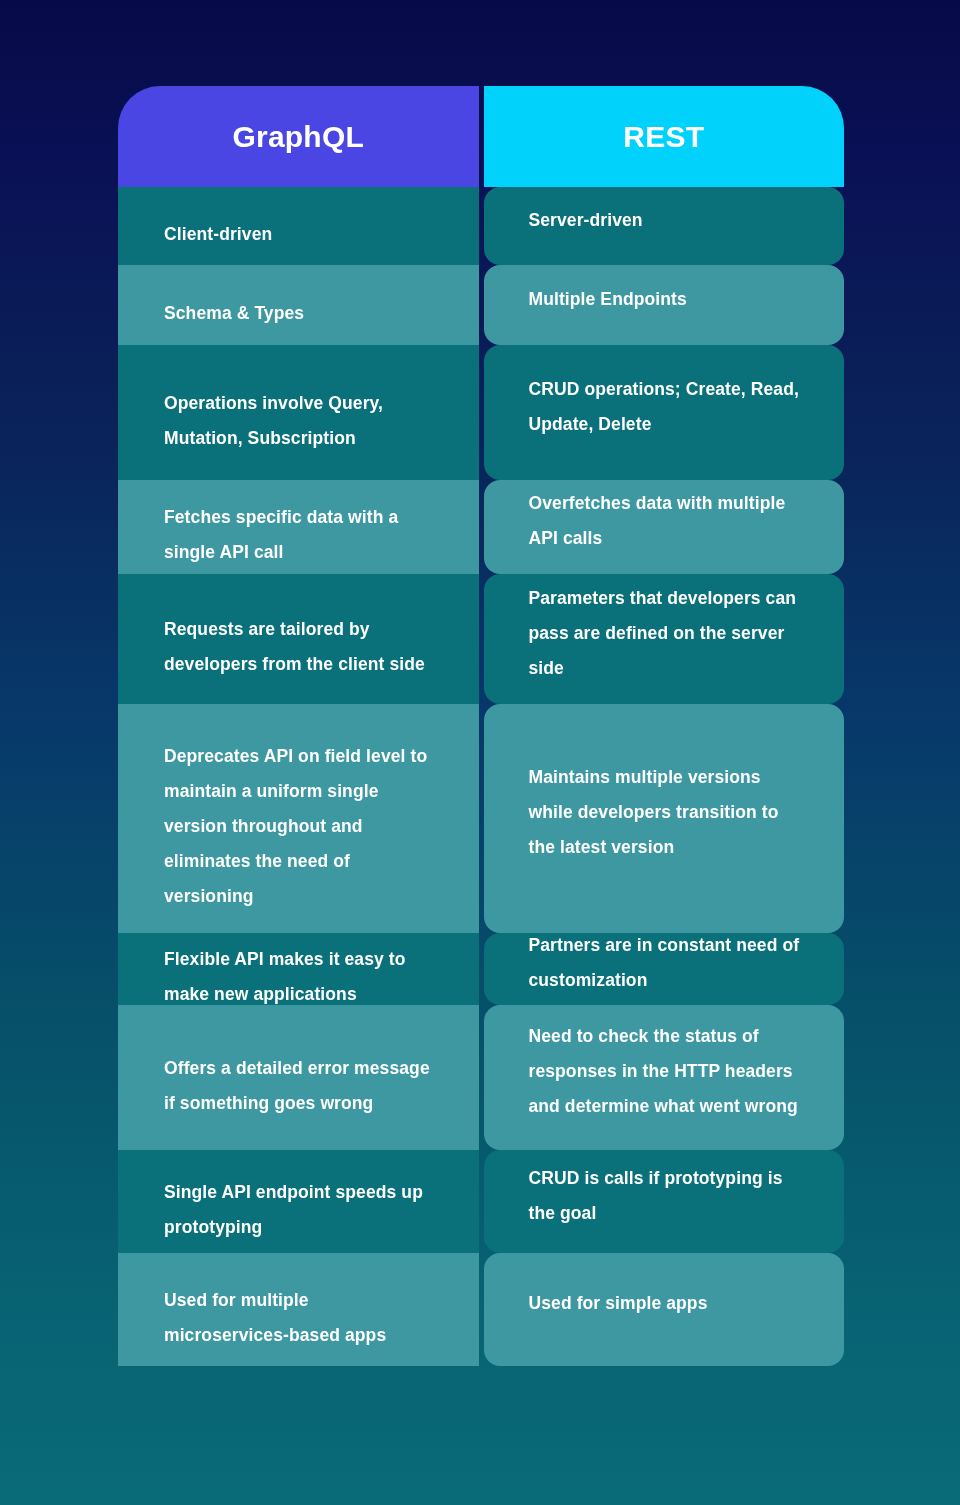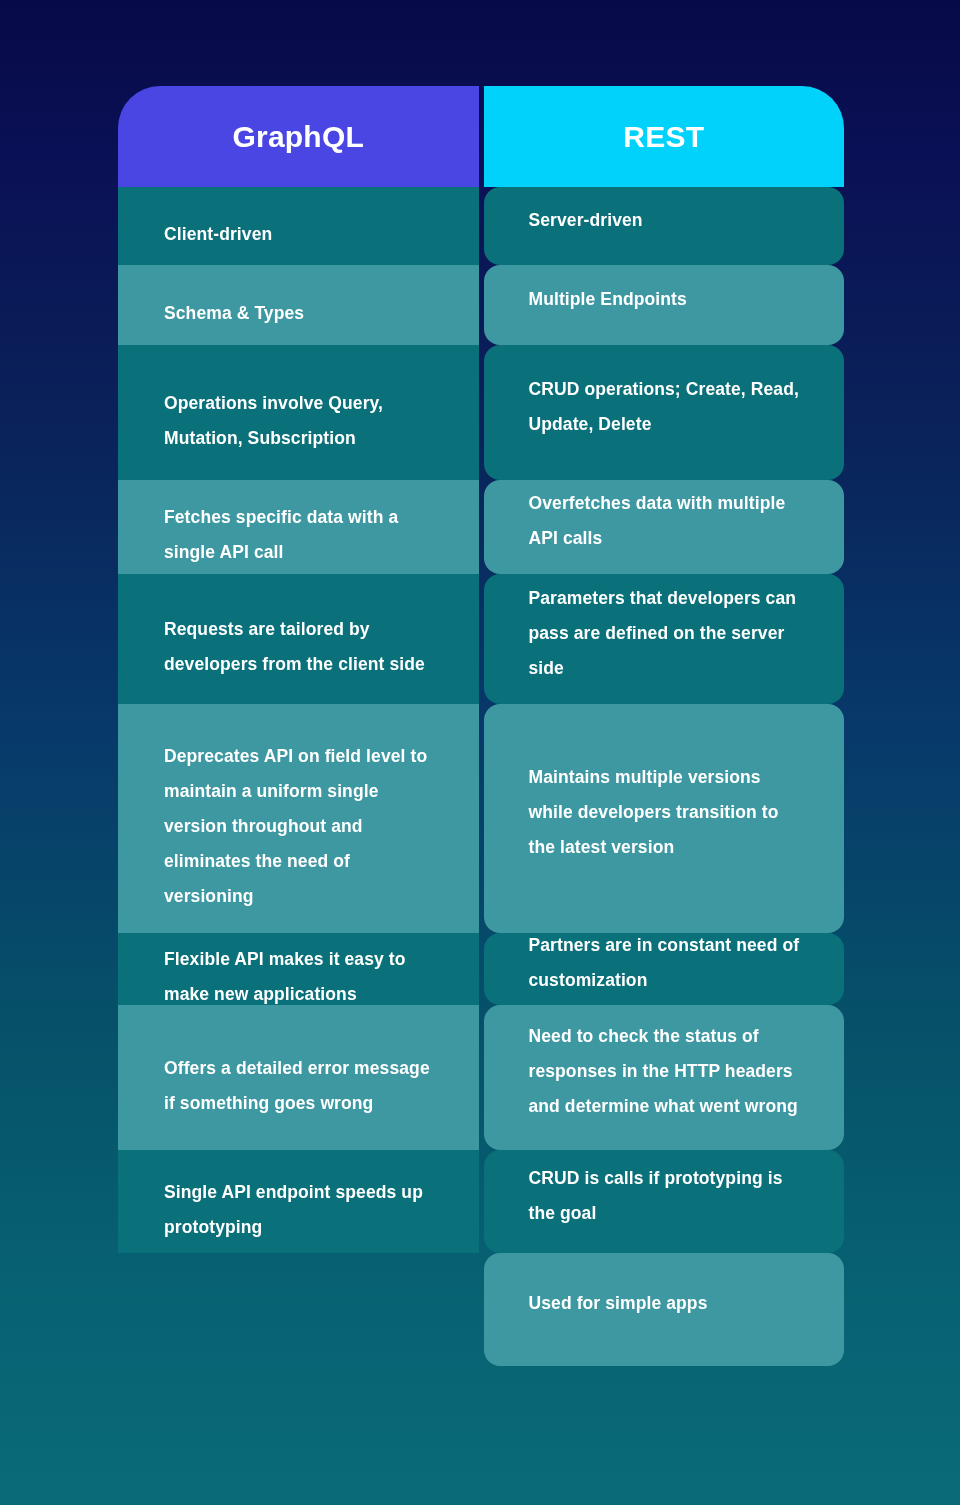--- a/index.html
+++ b/index.html
@@ -134,20 +134,23 @@
         </div>
         <div class="cell dark r6">
           <span class="txt">Flexible API makes it easy to make new applications</span>
         </div>
         <div class="cell light r7">
           <span class="txt">Offers a detailed error message if something goes wrong</span>
         </div>
         <div class="cell dark r8">
           <span class="txt">Single API endpoint speeds up prototyping</span>
         </div>
+        <div class="cell light r9">
+          <span class="txt">Used for multiple microservices-based apps</span>
+        </div>
       </div>
     </div>
 
     <div class="column right">
       <div class="col-header rest">
         <span class="title">REST</span>
       </div>
       <div class="cells">
         <div class="cell dark r0">
           <span class="txt">Server-driven</span>

